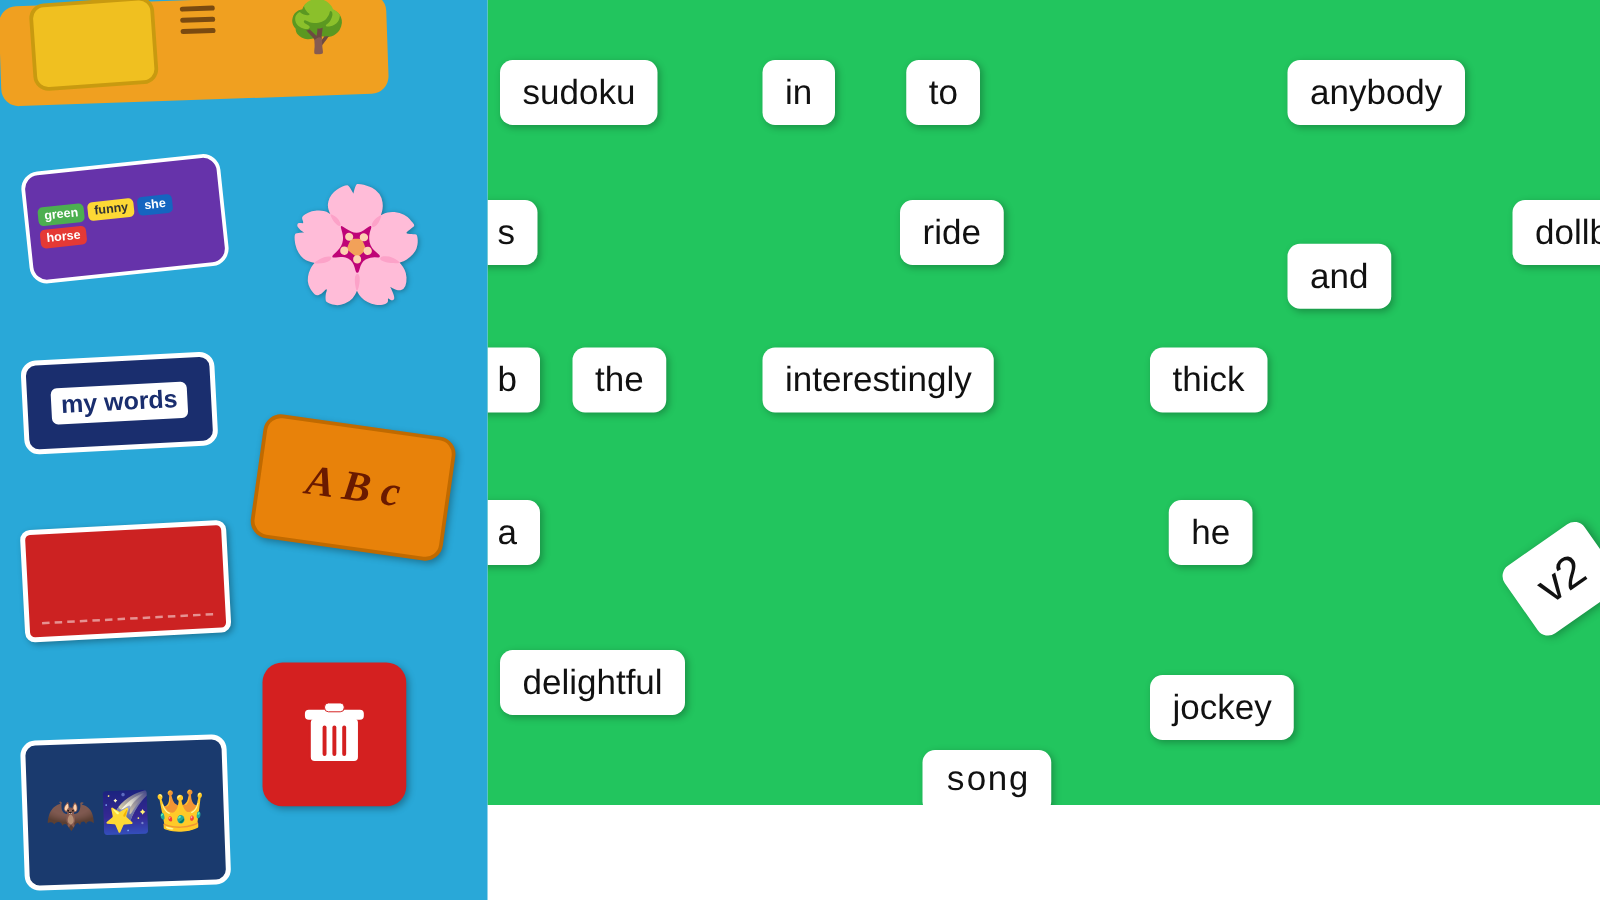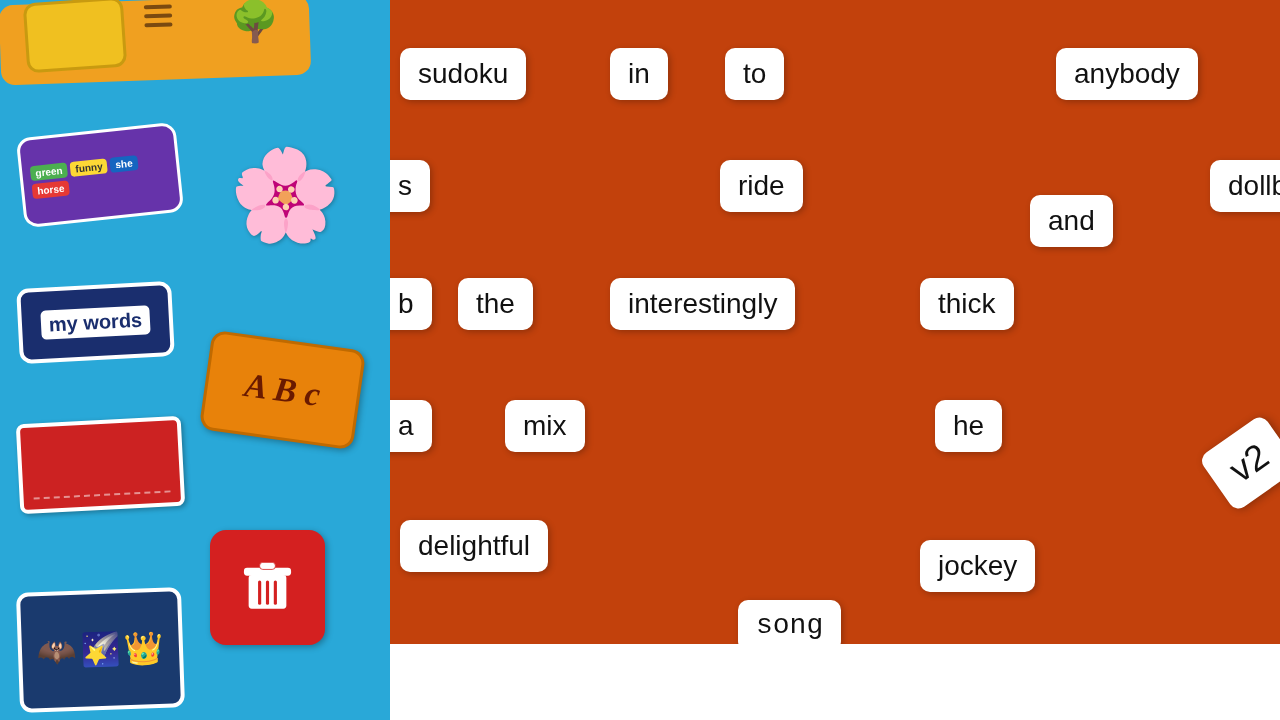--- a/index.html
+++ b/index.html
@@ -19,21 +19,21 @@
       background-color: #29a8d8;
       position: relative;
       overflow: hidden;
       z-index: 2;
     }
 
     
     #board {
       flex: 1;
       height: 644px;
-      background-color: #c2410c;
+      background-color: #22c55e;
       position: relative;
       overflow: hidden;
     }
 
     
     .word-tile {
       position: absolute;
       background: white;
       border-radius: 10px;
       padding: 10px 18px;
@@ -327,29 +327,28 @@
     <span>🌠</span>
     <span>👑</span>
   </div>
 
 </div>
 
 <div id="board">
 <div class="word-tile" style="top: 48px; left: 10px;">sudoku</div>
     <div class="word-tile" style="top: 48px; left: 220px;">in</div>
     <div class="word-tile" style="top: 48px; left: 335px;">to</div>
-    <div class="word-tile" style="top: 48px; left: 666px;">anybody</div>
+    <div class="word-tile" style="top: 48px; left: 640px;">anybody</div>
     <div class="word-tile" style="top: 160px; left: -10px; border-top-left-radius: 0px; border-bottom-left-radius: 0px;">s</div>
     <div class="word-tile" style="top: 160px; left: 330px;">ride</div>
     <div class="word-tile" style="top: 160px; left: 640px; margin-top: 35px;">and</div>
     <div class="word-tile" style="top: 160px; left: 820px;">dollb</div>
     <div class="word-tile" style="top: 278px; left: -10px; border-top-left-radius: 0px; border-bottom-left-radius: 0px;">b</div>
     <div class="word-tile" style="top: 278px; left: 68px;">the</div>
     <div class="word-tile" style="top: 278px; left: 530px;">thick</div>
     <div class="word-tile" style="top: 278px; left: 220px;">interestingly</div>
     <div class="word-tile" style="top: 400px; left: -10px; border-top-left-radius: 0px; border-bottom-left-radius: 0px;">a</div>
-    <div class="word-tile" style="top: 400px; left: 115px;">mix</div>
     <div class="word-tile" style="top: 400px; left: 545px;">he</div>
     <div class="word-tile" style="top: 520px; left: 10px;">delightful</div>
     <div class="word-tile" style="top: 540px; left: 530px; text-align: right;">jockey</div>
     <div class="word-tile" style="top: 600px; left: 348px; font-family: Liberation Mono, monospace;">song</div>
     <div class="word-tile-rotated" style="top: 430px; left: 820px;">v2</div>
   </div>
 
 </body></html>

